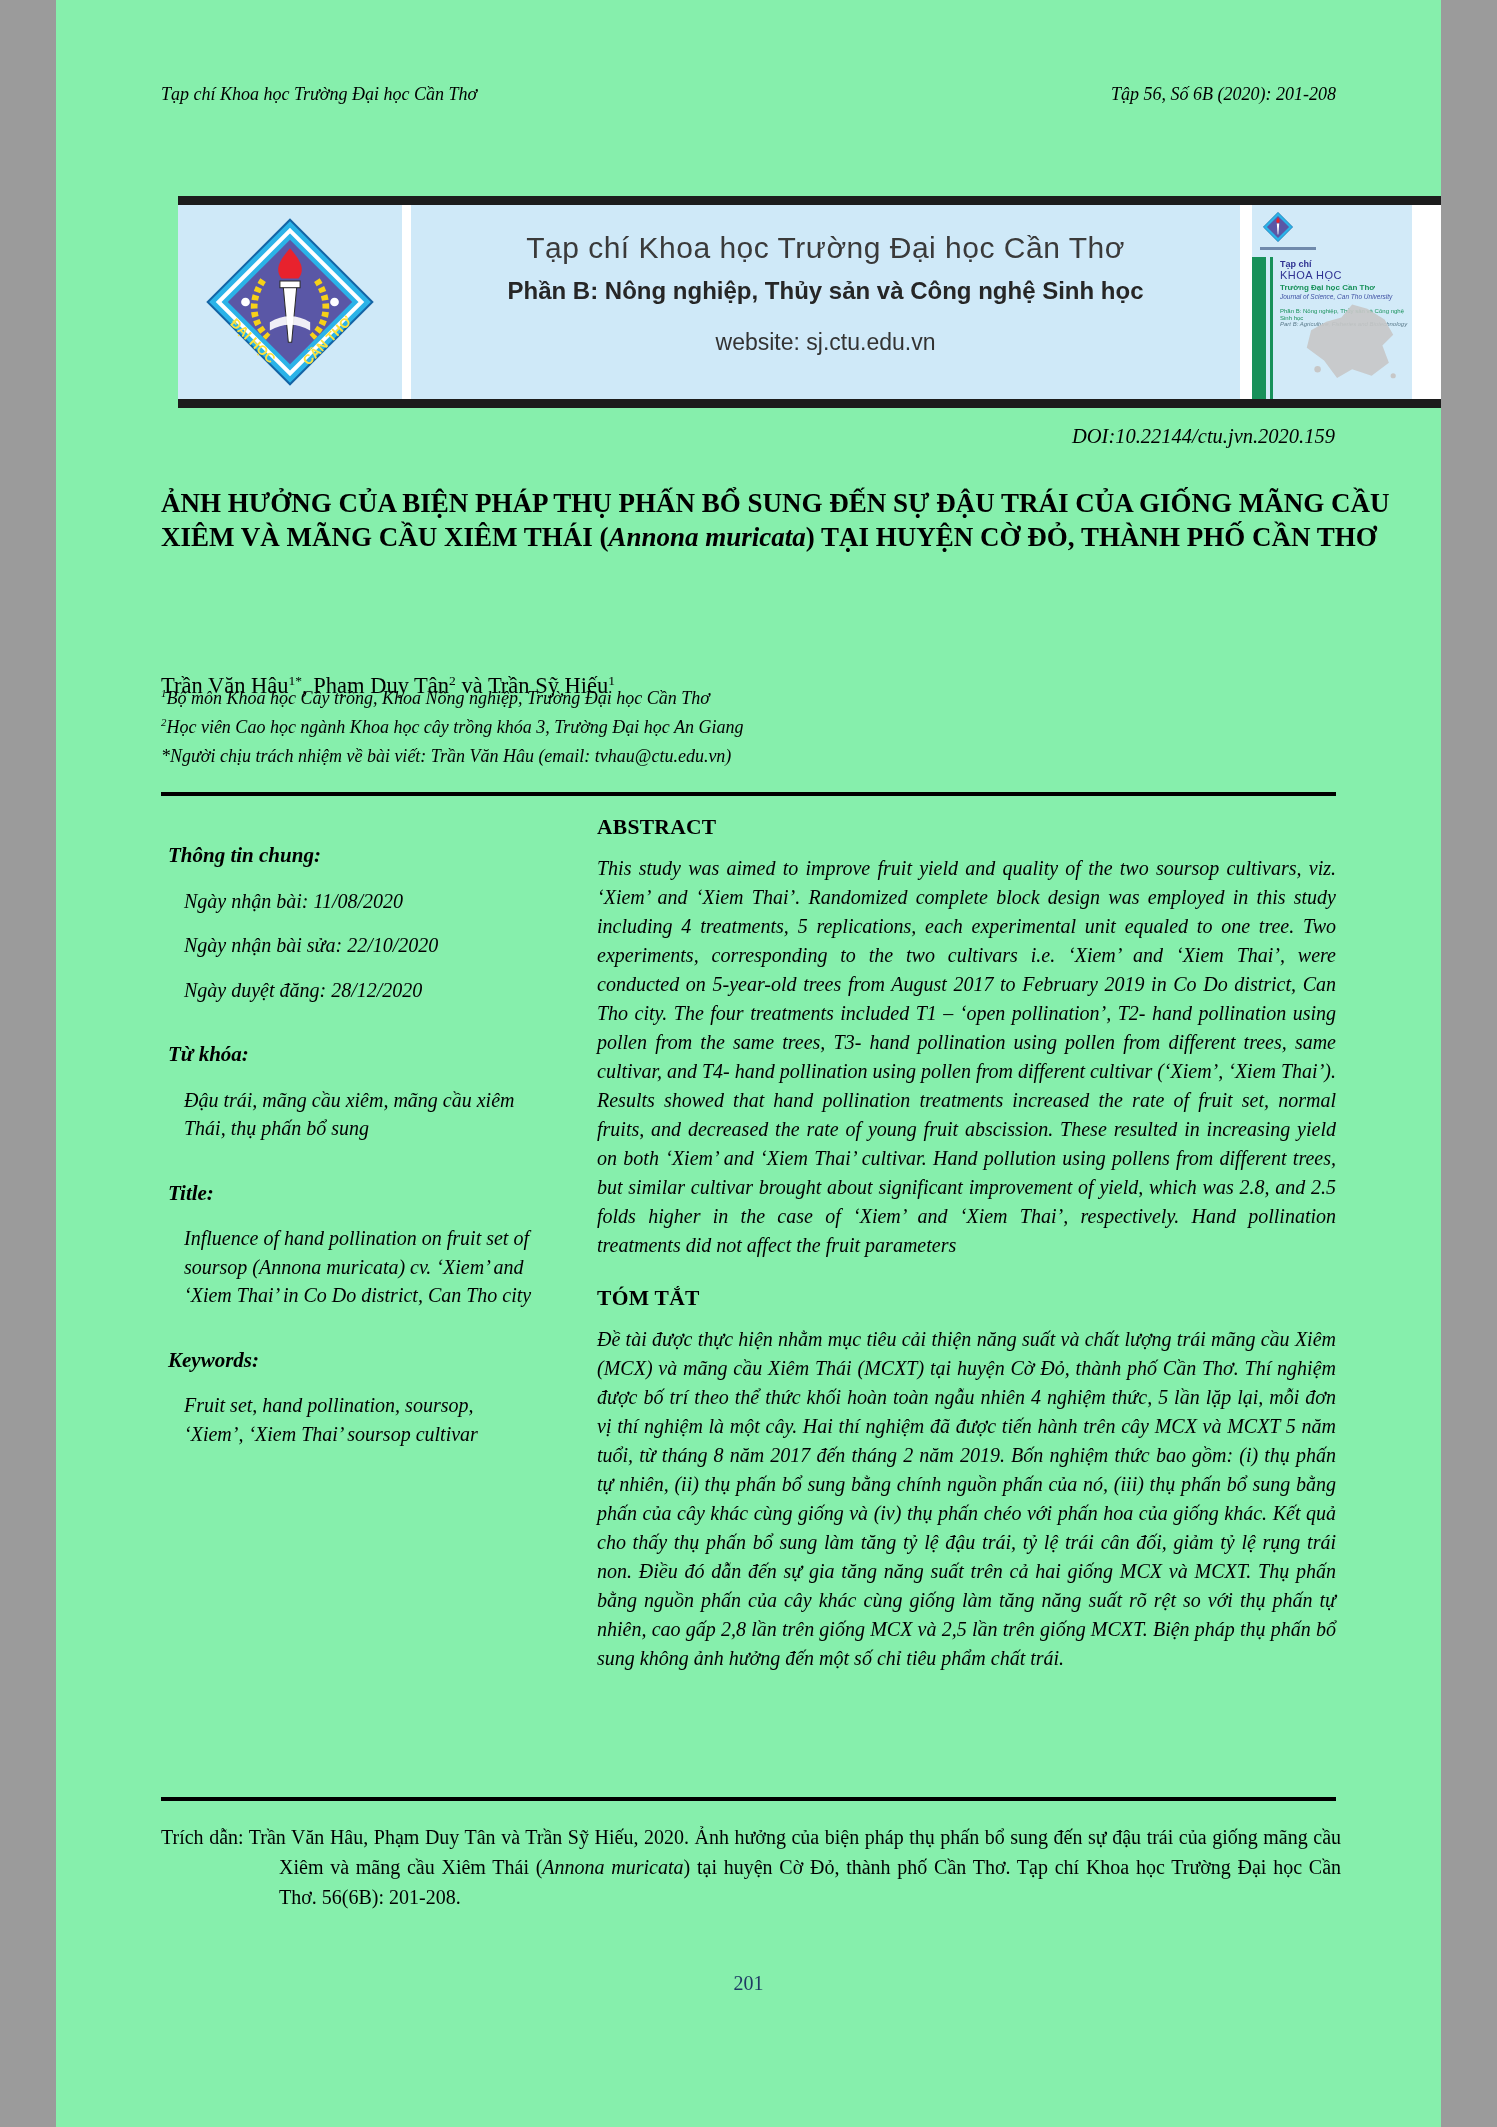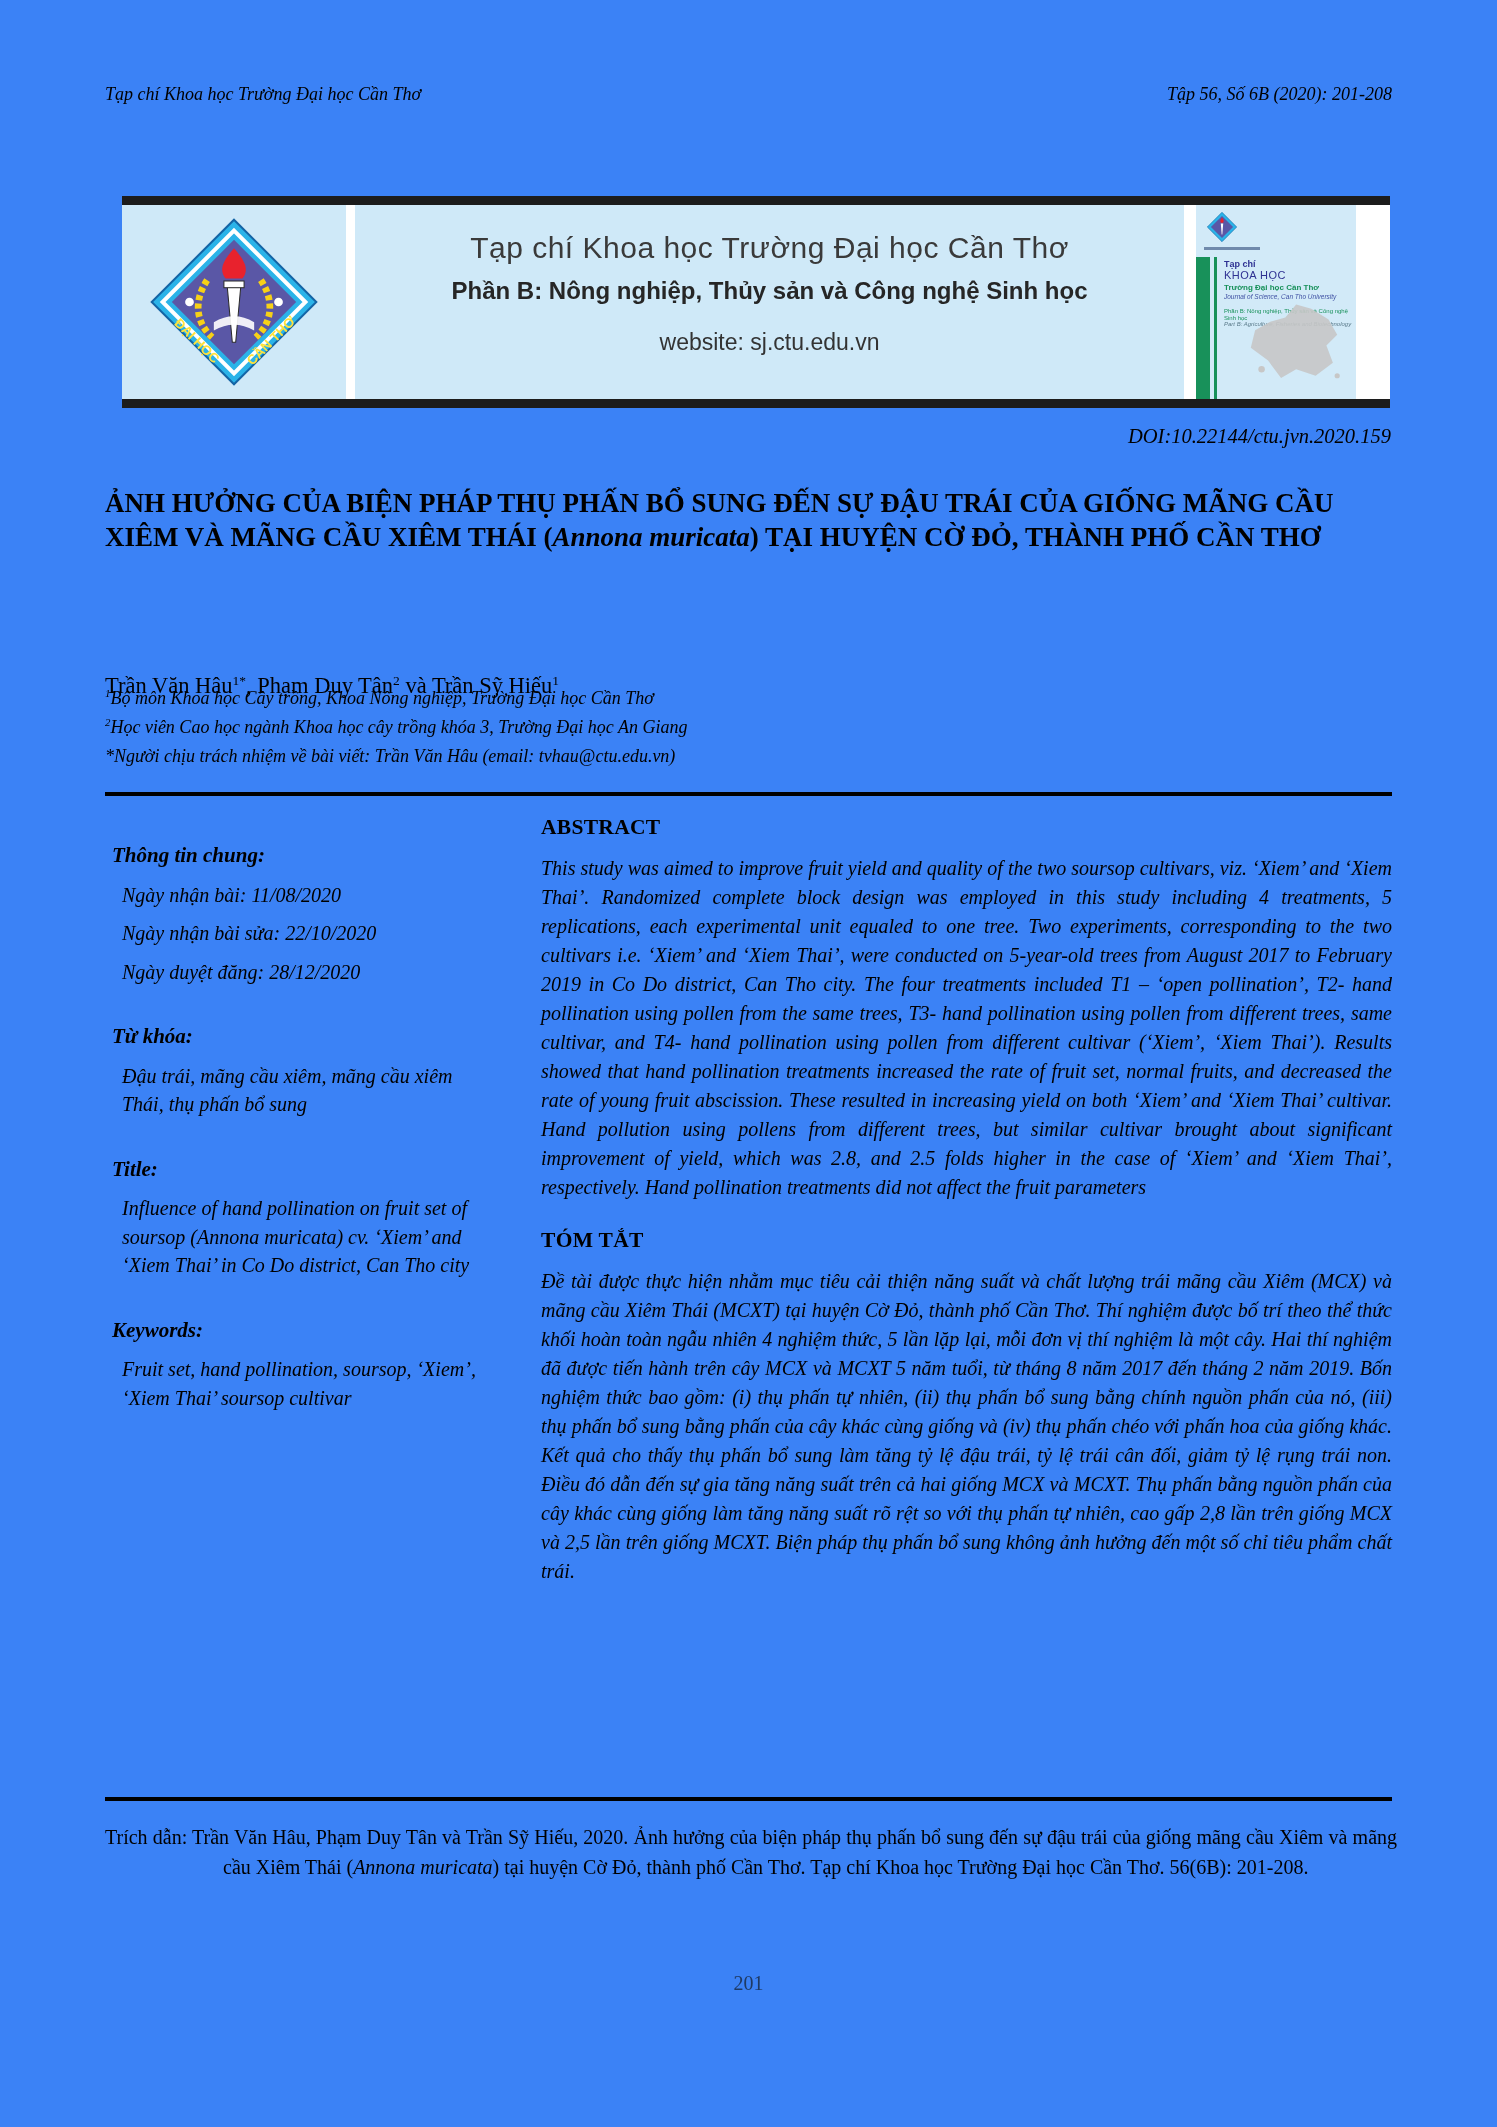--- a/index.html
+++ b/index.html
@@ -1,17 +1,17 @@
 <!DOCTYPE html>
 <html><head>
 <meta charset="utf-8">
 <style>
   html,body{margin:0;padding:0;background:#9b9b9b;}
   .page{
-    position:relative;width:1497px;height:2127px;background:#3b82f6;
+    position:relative;width:1385px;height:2127px;background:#86efac;
     font-family:"Liberation Serif", serif;color:#000;overflow:hidden;margin:0 auto;
   }
   
   .run-head{position:absolute;top:84px;left:105px;right:105px;display:flex;
     justify-content:space-between;font-style:italic;font-size:18px;}
   
   .banner{position:absolute;top:196px;left:122px;width:1268px;}
   .banner-bar{height:9px;background:#1c1c1c;}
   .banner-mid{display:flex;height:194px;background:#ffffff;}
   .logo-panel{width:224px;background:#cfe9f8;display:flex;align-items:center;justify-content:center;}
@@ -47,21 +47,21 @@
   .authors sup{font-size:60%;}
   .affils{position:absolute;top:684px;left:105px;font-style:italic;font-size:18px;line-height:1.6;}
   .affils sup{font-size:60%;}
   .rule-authors{position:absolute;top:792px;left:105px;right:105px;height:4px;background:#000;}
   
   .columns{position:absolute;top:815px;left:105px;right:105px;display:flex;}
   .left-col{width:392px;padding-left:7px;padding-top:26px;font-style:italic;
     font-size:20px;line-height:1.42;box-sizing:border-box;}
   .info-head{font-weight:bold;font-style:italic;font-size:21px;margin:0 0 8px 0;}
   .info-block{margin-bottom:36px;}
-  .info-line{margin:10px;}
+  .info-line{margin:16px;}
   .right-col{flex:1;margin-left:44px;}
   .abs-head{font-size:21.5px;font-weight:bold;margin:0 0 14px 0;letter-spacing:.3px;}
   .abs-body{font-style:italic;font-size:20px;line-height:1.45;text-align:justify;margin:0;}
   .tt-head{font-size:21.5px;font-weight:bold;margin:26px 0 14px 0;letter-spacing:.3px;}
   
   .rule-cite{position:absolute;top:1797px;left:105px;right:105px;height:4px;background:#000;}
   .citation{position:absolute;top:1822px;left:105px;right:100px;font-size:20px;
     line-height:1.5;text-align:justify;padding-left:118px;text-indent:-118px;margin:0;}
   .page-num{position:absolute;top:1972px;left:0;width:100%;text-align:center;
     color:#1f3a63;font-size:20px;}

